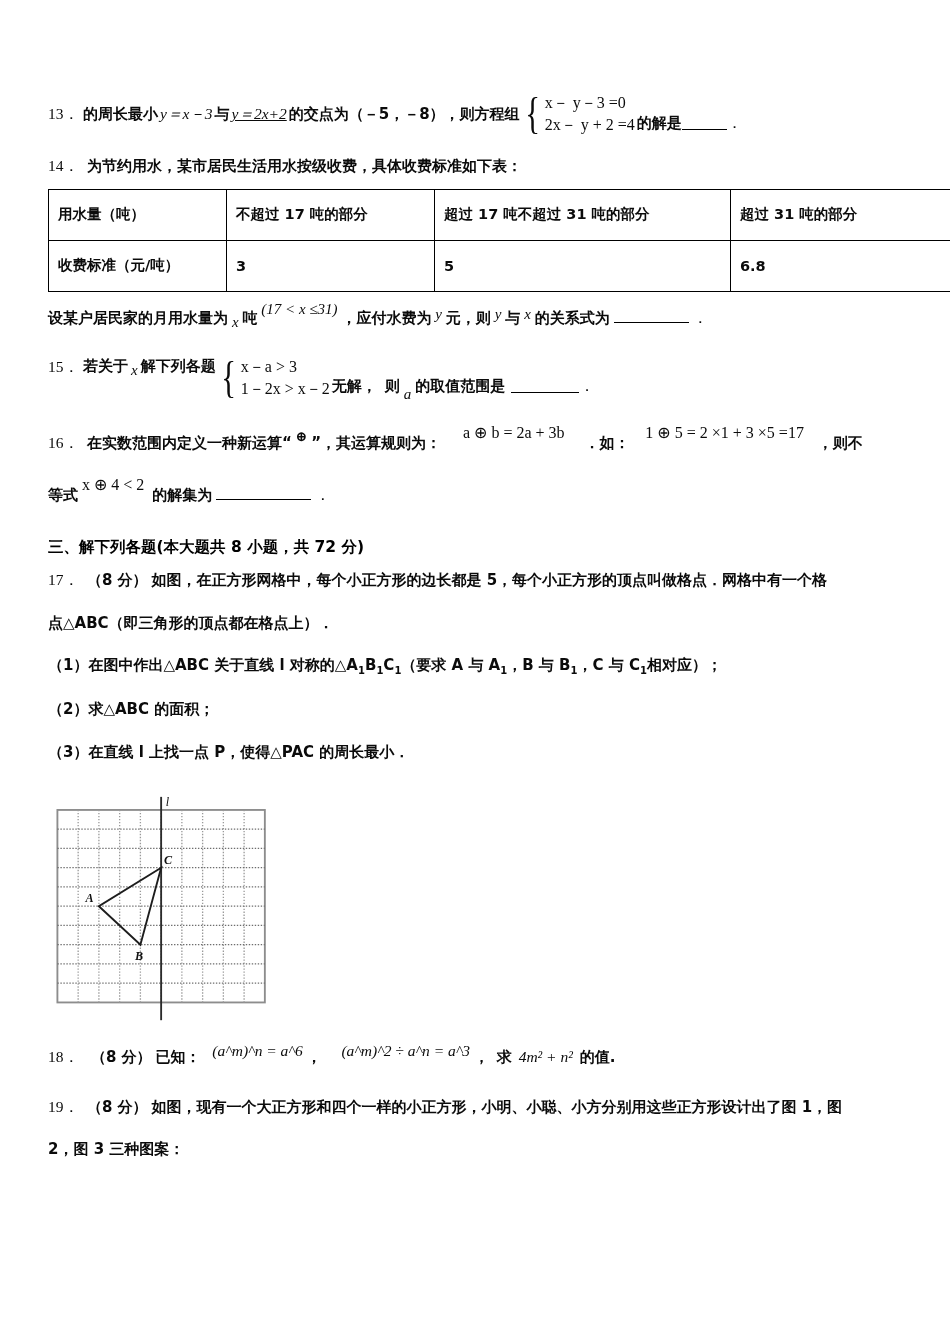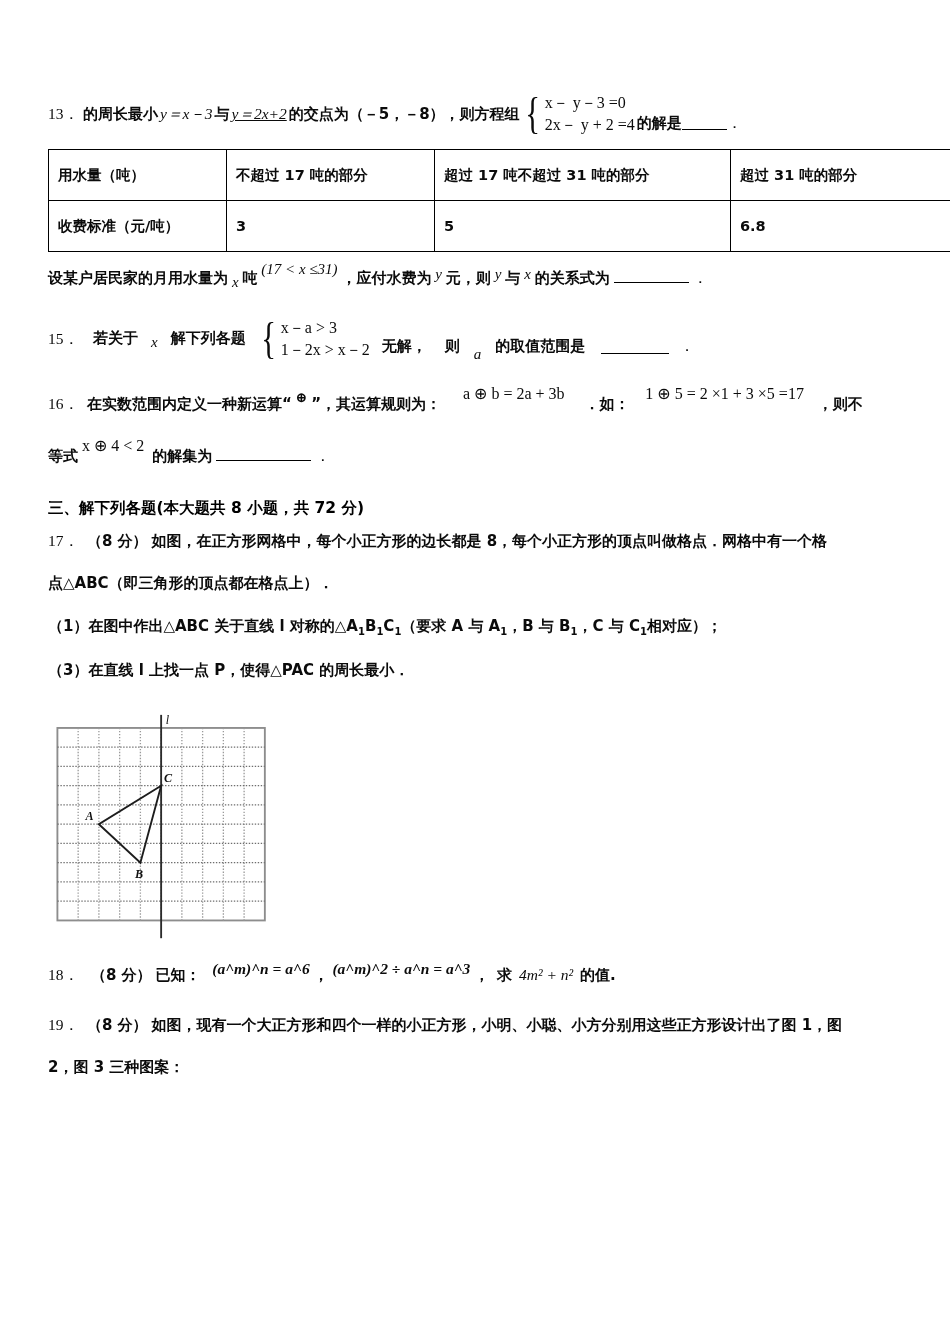--- a/index.html
+++ b/index.html
@@ -133,23 +133,21 @@
     font-style: italic;
     font-family: "Liberation Serif", serif;
     font-weight: 400;
     font-size: 15px;
   }
 
   
   .q15 {
     margin-top: 26px;
     display: flex;
-    align-items: center;
     min-height: 46px;
-    gap: 10px;
   }
 
   
   .q16 { margin-top: 30px; }
   .raise {
     display: inline-block;
     position: relative;
     top: -10px;
     font-family: "Liberation Serif", serif;
     font-weight: 400;
@@ -193,21 +191,21 @@
 
   .q18 { margin-top: 14px; }
   .q19 { margin-top: 26px; }
   .q19-l2 { margin-top: 19px; }
   .frac-sup {
     display: inline-block;
     position: relative;
     top: -6px;
     font-family: "Liberation Serif", serif;
     font-style: italic;
-    font-weight: 700;
+    font-weight: 400;
     font-size: 15.5px;
     white-space: nowrap;
   }
   .expr {
     font-family: "Liberation Serif", serif;
     font-style: italic;
     font-weight: 400;
     font-size: 15.5px;
   }
 </style>
@@ -229,20 +227,24 @@
         <span class="rows">
           <div>x－ y－3 =0</div>
           <div>2x－ y + 2 =4</div>
         </span>
       </span>
       <span class="cn" style="align-self:flex-end; padding-bottom:4px;">的解是</span>
       <span class="blank b45" style="align-self:flex-end; margin-bottom:8px;"></span>
       <span class="num" style="align-self:flex-end; padding-bottom:4px;">．</span>
     </div>
 
+    <div class="qline q14-stem">
+      <span class="num">14．</span>
+      <span class="cn" style="margin-left:4px;">为节约用水，某市居民生活用水按级收费，具体收费标准如下表：</span>
+    </div>
 
     <table class="fee">
       <tbody>
           <tr>
         <td class="c0">用水量（吨）</td>
         <td class="c1">不超过 17 吨的部分</td>
         <td class="c2">超过 17 吨不超过 31 吨的部分</td>
         <td class="c3">超过 31 吨的部分</td>
       </tr>
       <tr>
@@ -307,28 +309,31 @@
       <span class="cn" style="margin-left:4px;">的解集为</span>
       <span class="blank b95"></span>
       <span class="num">．</span>
     </div>
 
     <div class="sec-head">三、解下列各题(本大题共 8 小题，共 72 分)</div>
 
     <div class="qline q17">
       <span class="num">17．</span>
       <span class="cn" style="margin-left:4px;">（8 分）</span>
-      <span class="cn">如图，在正方形网格中，每个小正方形的边长都是 8，每个小正方形的顶点叫做格点．网格中有一个格</span>
+      <span class="cn">如图，在正方形网格中，每个小正方形的边长都是 5，每个小正方形的顶点叫做格点．网格中有一个格</span>
     </div>
     <div class="qline q17-l2">
       <span class="cn">点△ABC（即三角形的顶点都在格点上）．</span>
     </div>
 
     <div class="qline sub-q">
       <span class="cn">（1）在图中作出△ABC 关于直线 l 对称的△A</span><sub class="s1 cn">1</sub><span class="cn">B</span><sub class="s1 cn">1</sub><span class="cn">C</span><sub class="s1 cn">1</sub><span class="cn">（要求 A 与 A</span><sub class="s1 cn">1</sub><span class="cn">，B 与 B</span><sub class="s1 cn">1</sub><span class="cn">，C 与 C</span><sub class="s1 cn">1</sub><span class="cn">相对应）；</span>
+    </div>
+    <div class="qline sub-q">
+      <span class="cn">（2）求△ABC 的面积；</span>
     </div>
     <div class="qline sub-q">
       <span class="cn">（3）在直线 l 上找一点 P，使得△PAC 的周长最小．</span>
     </div>
 
     <div class="figwrap">
       <svg class="gridbox" viewBox="0 0 230 244">
 
         <rect x="2" y="16" width="222" height="206" fill="#ffffff" stroke="#8d8d8d" stroke-width="2"></rect>
 
@@ -365,21 +370,21 @@
         <text x="116" y="74" font-family="Liberation Serif, serif" font-style="italic" font-weight="bold" font-size="13" fill="#111">C</text>
       </svg>
     </div>
 
     <div class="qline q18">
       <span class="num">18．</span>
       <span class="cn" style="margin-left:8px;">（8 分）</span>
       <span class="cn">已知：</span>
       <span class="frac-sup" style="margin-left:8px;">(a^m)^n = a^6</span>
       <span class="cn">，</span>
-      <span class="frac-sup" style="margin-left:0;">(a^m)^2 ÷ a^n = a^3</span>
+      <span class="frac-sup" style="margin-left:16px;">(a^m)^2 ÷ a^n = a^3</span>
       <span class="cn">，</span>
       <span class="cn" style="margin-left:4px;">求</span>
       <span class="expr" style="margin-left:3px;">4m² + n²</span>
       <span class="cn" style="margin-left:3px;">的值.</span>
     </div>
 
     <div class="qline q19">
       <span class="num">19．</span>
       <span class="cn" style="margin-left:4px;">（8 分）</span>
       <span class="cn">如图，现有一个大正方形和四个一样的小正方形，小明、小聪、小方分别用这些正方形设计出了图 1，图</span>

